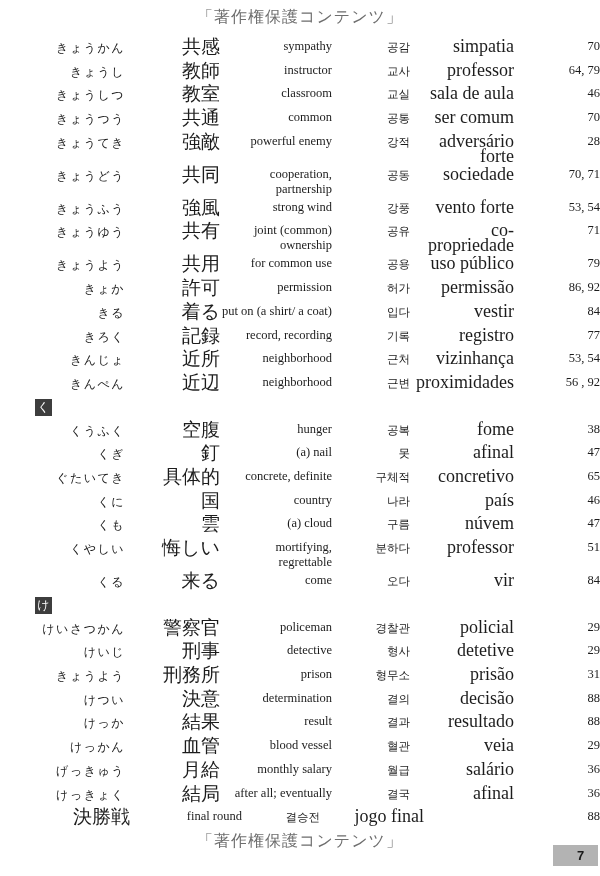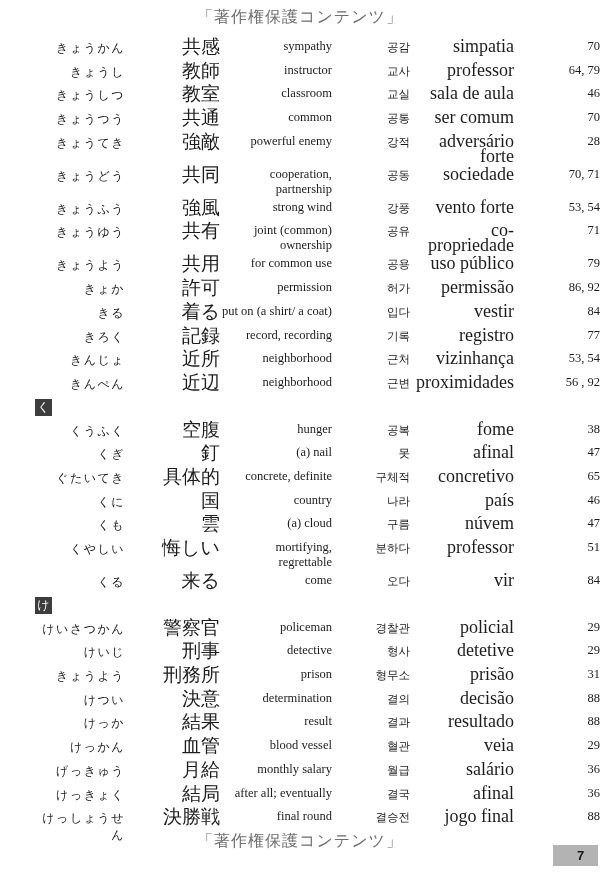--- a/index.html
+++ b/index.html
@@ -350,21 +350,20 @@
   <div class="vocab-row">
     <div class="c-reading">けっきょく</div>
     <div class="c-kanji">結局</div>
     <div class="c-english">after all; eventually</div>
     <div class="c-korean">결국</div>
     <div class="c-portuguese">afinal</div>
     <div class="c-pages">36</div>
   </div>
 
   <div class="vocab-row">
-    <div class="c-reading">けっしょうせん</div>
     <div class="c-kanji">決勝戦</div>
     <div class="c-english">final round</div>
     <div class="c-korean">결승전</div>
     <div class="c-portuguese">jogo final</div>
     <div class="c-pages">88</div>
   </div>
 </div>
 
   <div class="watermark bottom">「著作権保護コンテンツ」</div>
 

